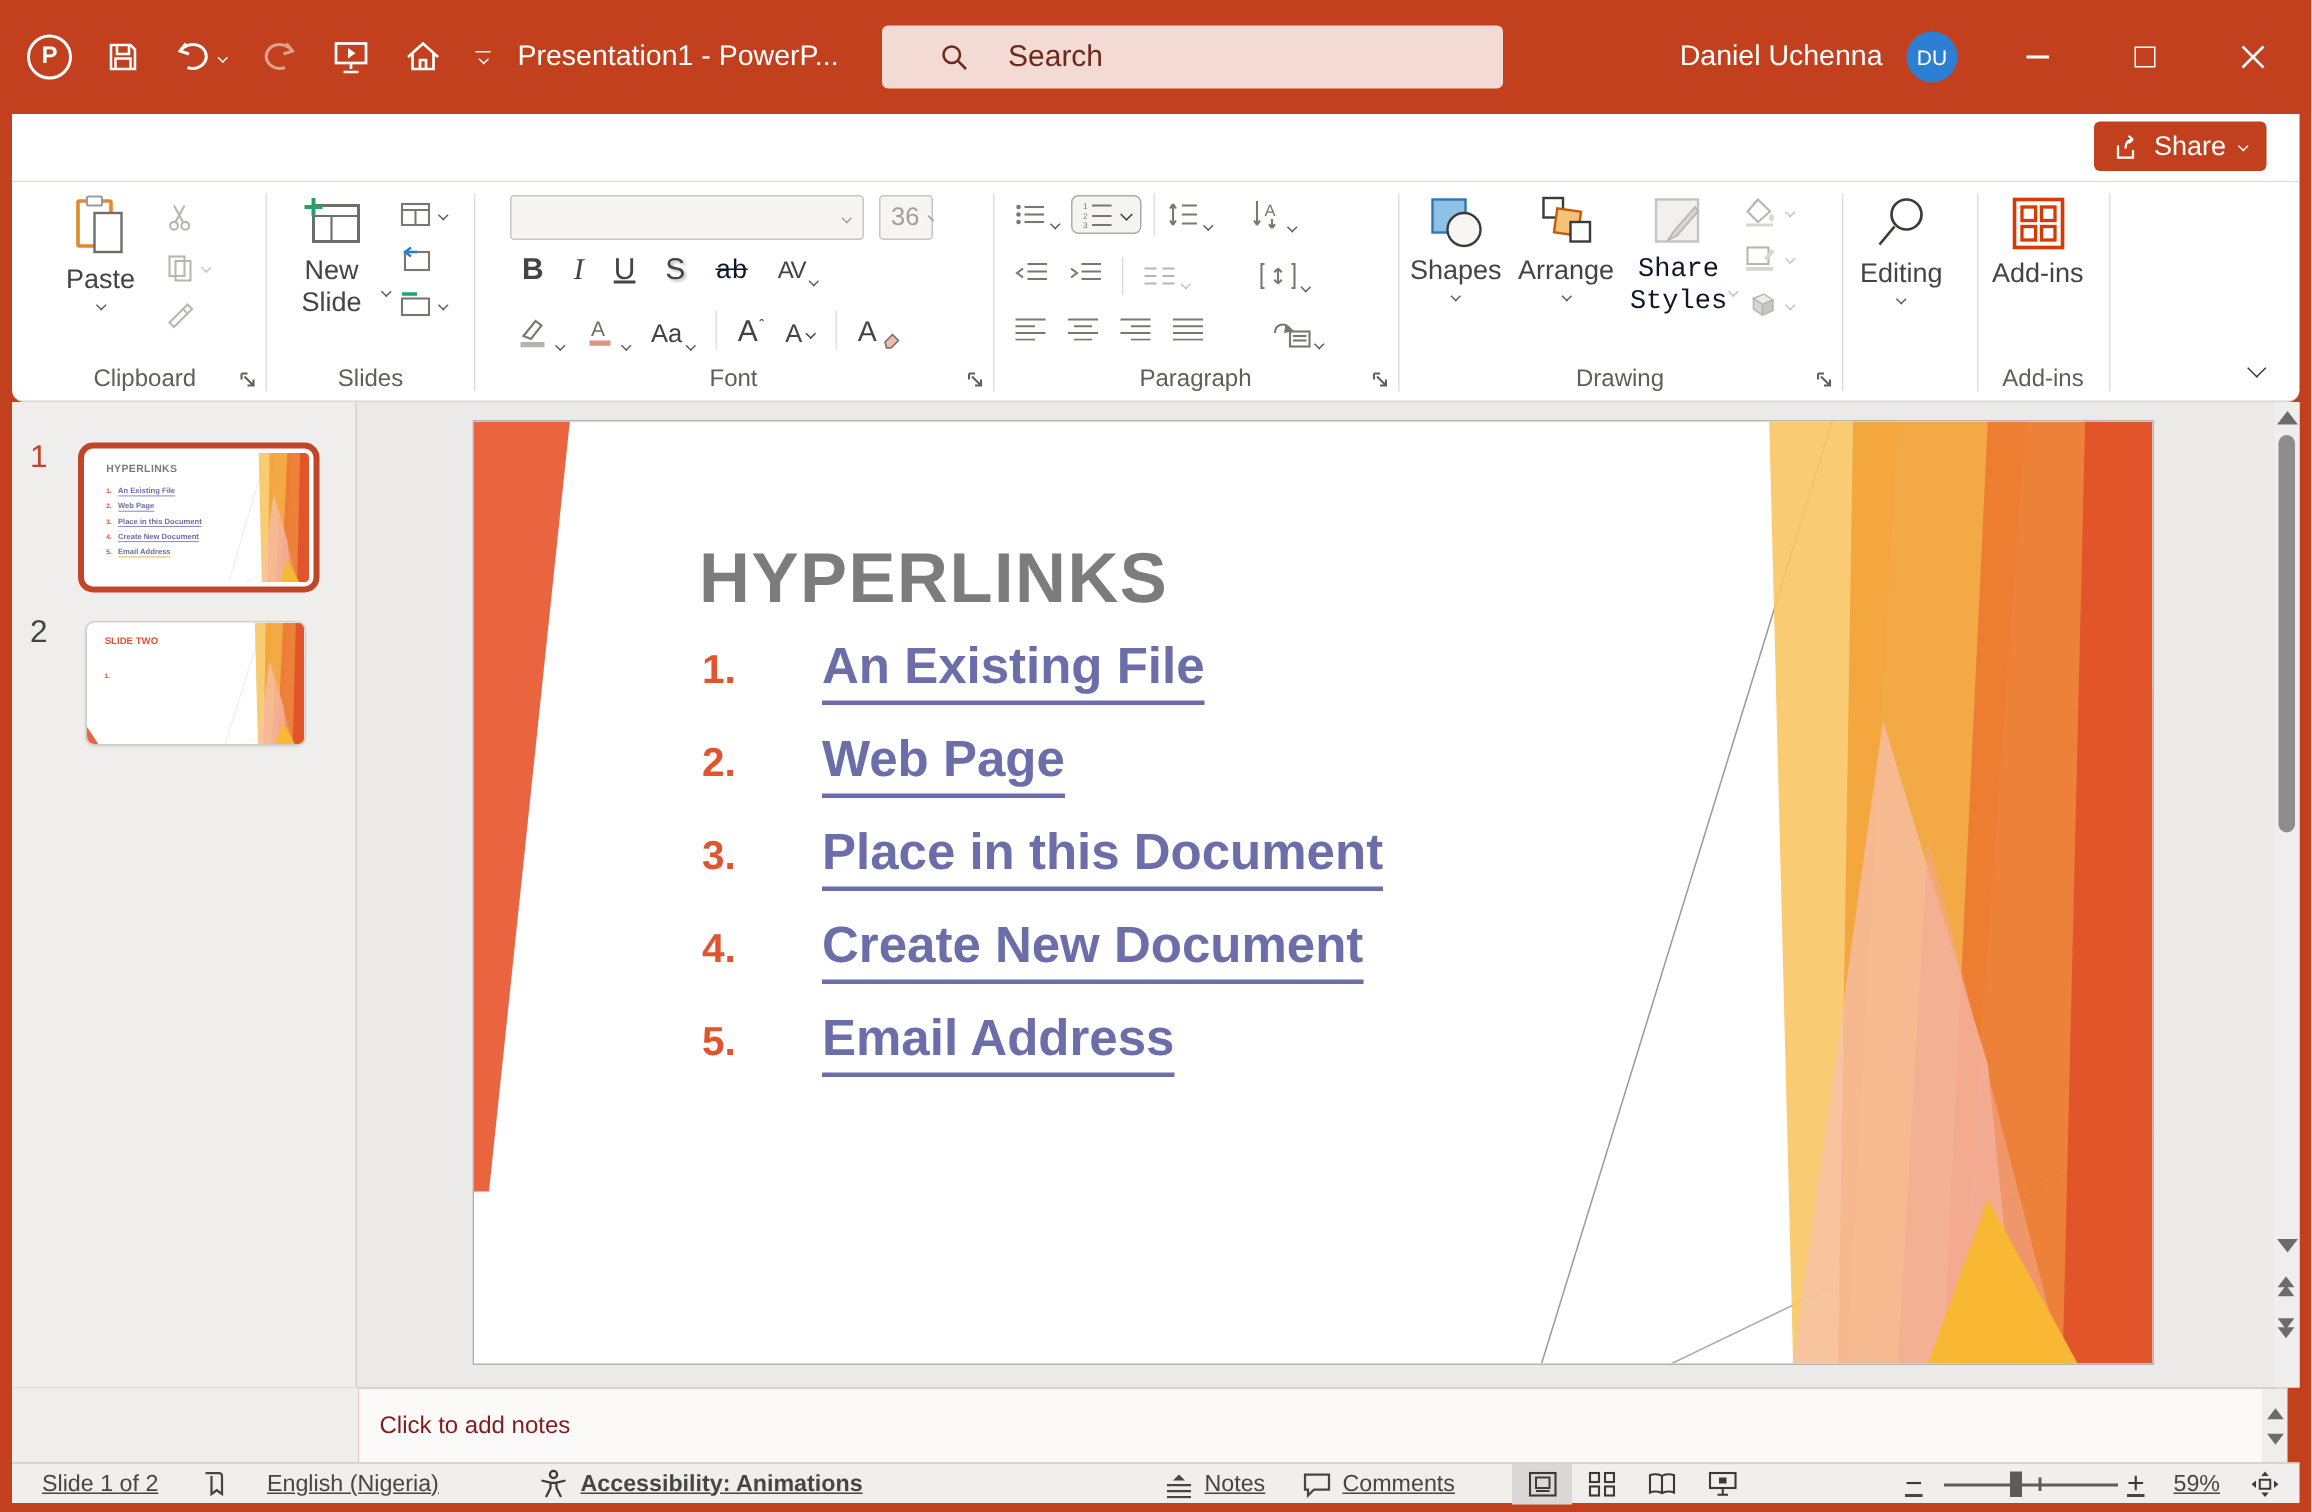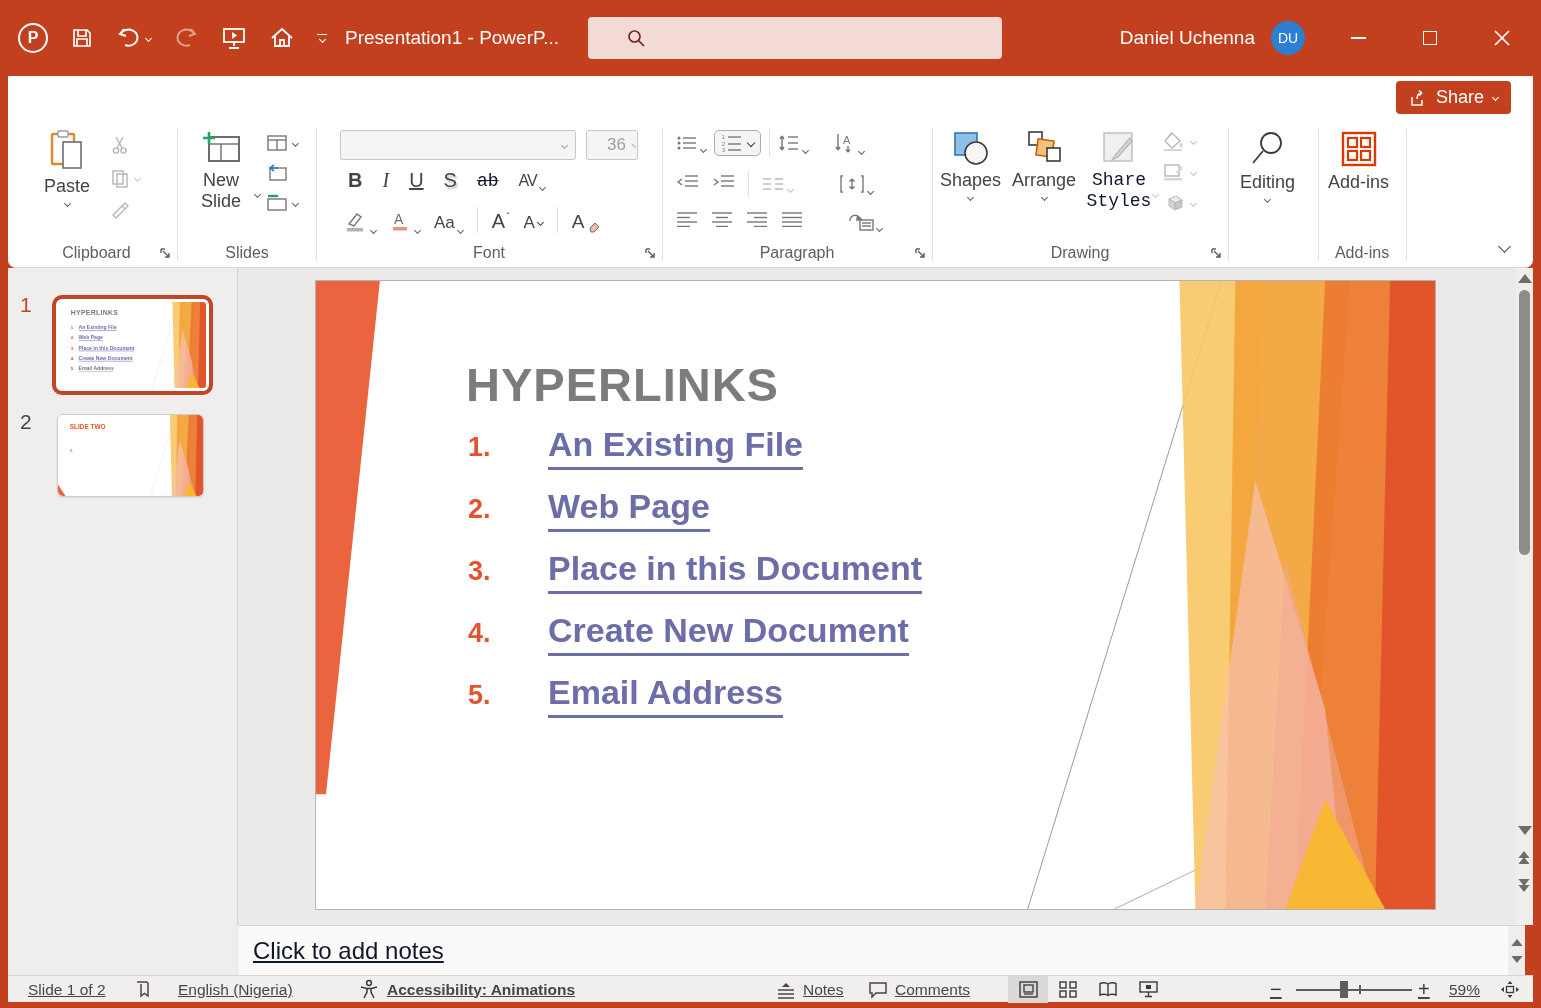--- a/index.html
+++ b/index.html
@@ -34,21 +34,21 @@
   .vsep { position:absolute; top:8px; width:1px; height:132px; background:#E1DFDD; }
   .grp-label { position:absolute; bottom:5px; left:0; right:0; text-align:center; font-size:16px; color:#605E5C; }
   .launcher { position:absolute; bottom:6px; right:2px; width:14px; height:14px; }
   .launcher svg { display:block; }
   .bigbtn { position:absolute; top:9px; display:flex; flex-direction:column; align-items:center; gap:4px; font-size:18px; color:#444; }
   .smallrow { display:flex; align-items:center; gap:5px; }
   .gray { color:#0f172a;font-family:Liberation Mono, monospace; }
   .icg { stroke:#797774; fill:none; stroke-width:1.4; }
   .icgray { stroke:#B8B6B4; fill:none; stroke-width:1.4; }
   .fontsel { position:absolute; left:22px; top:9px; width:236px; height:30px; border:1px solid #C8C6C4; border-radius:3px; background:#F6F5F4; display:flex; align-items:center; justify-content:flex-end; padding-right:8px; color:#A19F9D; }
-  .fontsize { position:absolute; left:268px; top:9px; width:52px; height:30px; border:1px solid #C8C6C4; border-radius:3px; background:#F6F5F4; display:flex; align-items:center; justify-content:space-between; padding:0 20px; color:#A19F9D; }
+  .fontsize { position:absolute; left:268px; top:9px; width:36px; height:30px; border:1px solid #C8C6C4; border-radius:3px; background:#F6F5F4; display:flex; align-items:center; justify-content:space-between; padding:0 7px; color:#A19F9D; }
   .fontsize input { width:26px; border:none; background:transparent; color:#A19F9D; font-size:17px; font-family:"Liberation Sans",sans-serif; outline:none; }
   .frow { position:absolute; display:flex; align-items:center; }
   .fbtn { display:flex; align-items:flex-end; gap:3px; color:#444; }
   .numbox { border:1px solid #ADACAA; background:#F5F4F2; border-radius:5px; padding:2px 6px; display:flex; align-items:center; gap:5px; }
 
   
   .content { position:absolute; left:8px; top:268px; width:1525px; height:657px; background:#ECEAE8; }
   .thumbpanel { position:absolute; left:0; top:0; width:230px; height:657px; background:#F0EEEC; border-right:1px solid #D2D0CE; }
   .thumb-num { position:absolute; font-size:21px; color:#444; }
   .thumb1 { position:absolute; left:44px; top:27px; width:161px; height:100px; border:4px solid #C0462A; border-radius:10px; background:#fff; padding:3px; }
@@ -74,21 +74,21 @@
   .vscroll { position:absolute; left:1508px; top:0; width:17px; height:657px; background:#F0EEEC; }
   .vthumb { position:absolute; left:3px; top:22px; width:11px; height:265px; border-radius:6px; background:#8F8D8B; }
   .tri { width:0; height:0; display:inline-block; }
   .tri.up { border-left:7px solid transparent; border-right:7px solid transparent; border-bottom:9px solid #6E6C6A; }
   .tri.down { border-left:7px solid transparent; border-right:7px solid transparent; border-top:9px solid #6E6C6A; }
   .tri.s { transform:scale(.8); }
   .dblarrow { position:absolute; left:1px; display:flex; flex-direction:column; gap:1px; align-items:center; }
 
   
   .notesbar { position:absolute; left:239px; top:925px; width:1269px; height:50px; background:#FBFAF9; border-top:1px solid #D6D4D2; display:flex; align-items:center; padding-left:14px; }
-  .notesbar .ph { font-size:24px; color:#0f172a;text-decoration:underline; }
+  .notesbar .ph { font-size:16px; color:#7f1d1d; }
   .notes-scroll { position:absolute; left:1508px; top:925px; width:17px; height:50px; background:#F0EEEC; border-top:1px solid #D6D4D2; display:flex; flex-direction:column; align-items:center; justify-content:center; gap:8px; }
   .leftfill { position:absolute; left:8px; top:925px; width:231px; height:50px; background:#F0EEEC; }
 
   
   .statusbar { position:absolute; left:8px; top:975px; width:1525px; height:27px; background:#F1EFED; border-top:1px solid #D8D6D4; font-size:15.5px; color:#484644; }
   .sb { position:absolute; top:0; height:27px; display:flex; align-items:center; gap:7px;text-decoration:underline; }
   .viewbtn { width:40px; height:27px; display:flex; align-items:center; justify-content:center; }
   .viewbtn.on { background:#DBD9D7; }
   .ztrack { position:absolute; left:1288px; top:13px; width:116px; height:2px; background:#5F5D5B; }
   .ztick { position:absolute; left:1351px; top:9px; width:1.5px; height:9px; background:#5F5D5B; }
@@ -151,20 +151,21 @@
         <div style="width:10px;height:1.6px;background:#fff"></div>
         <span class="cv sm"></span>
       </div>
     </div>
     <div class="doc-title">Presentation1 - PowerP...</div>
     <div class="searchbox">
       <svg width="20" height="20" viewBox="0 0 20 20">
           <circle cx="8.5" cy="8.5" r="5.5" fill="none" stroke="#6E2A19" stroke-width="1.7"></circle>
           <line x1="12.8" y1="12.8" x2="18" y2="18" stroke="#6E2A19" stroke-width="1.7"></line>
         </svg>
+      <input type="text" placeholder="Search" style="">
     </div>
     <div class="user">Daniel Uchenna</div>
     <div class="avatar">DU</div>
     <div class="wctl" style="left:1330px">
         <div style="width:15px;height:2px;background:#fff"></div>
       </div>
     <div class="wctl" style="left:1402px">
         <div style="width:14px;height:14px;border:1.7px solid #fff"></div>
       </div>
     <div class="wctl" style="left:1474px">

